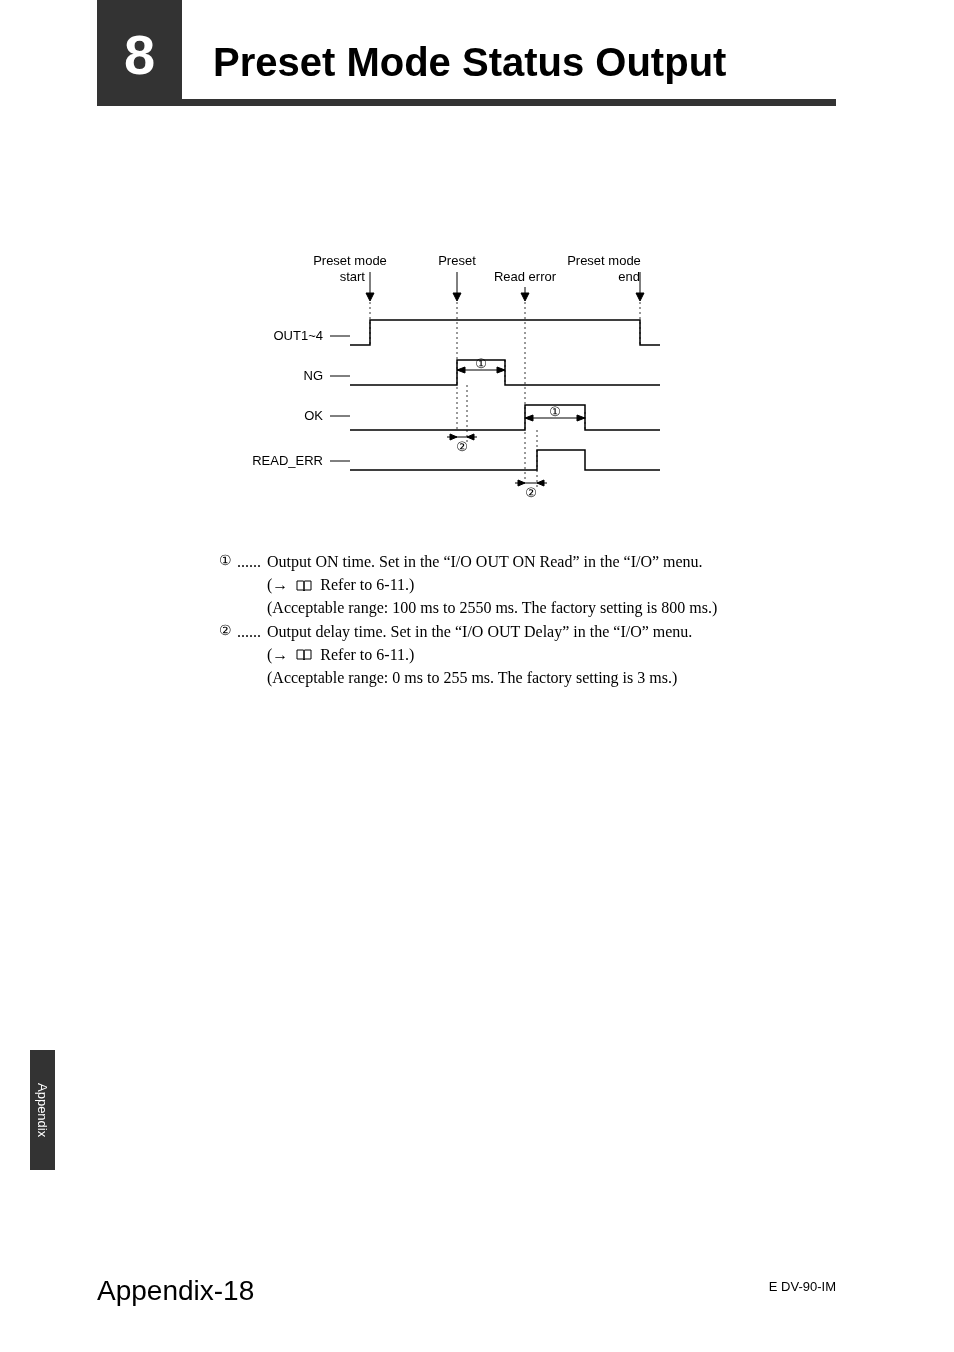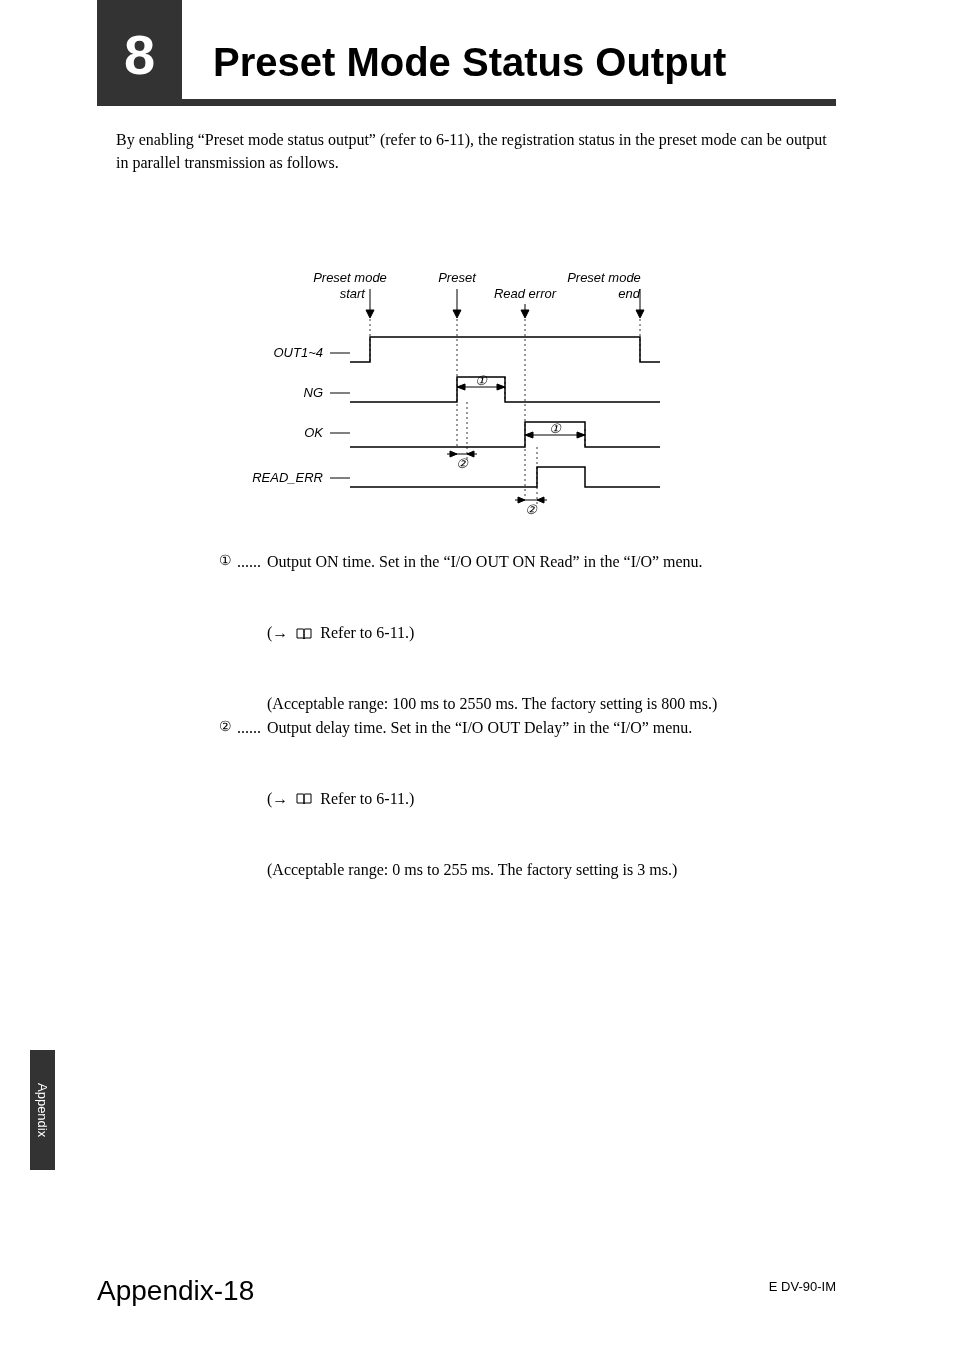--- a/index.html
+++ b/index.html
@@ -56,24 +56,23 @@
     position: absolute;
     left: 116px;
     top: 128px;
     width: 720px;
     font-size: 16px;
     line-height: 1.45;
   }
   .diagram {
     position: absolute;
     left: 235px;
-    top: 257px;
+    top: 240px;
     width: 480px;
     height: 263px;
-    font-style: italic;
   }
   .diagram text {
     font-family: Arial, Helvetica, sans-serif;
     font-size: 13px;
     fill: #000;
   }
   .notes {
     position: absolute;
     left: 219px;
     top: 550px;
@@ -90,21 +89,20 @@
     font-family: Arial, Helvetica, sans-serif;
     font-size: 14px;
   }
   .dots {
     width: 30px;
     flex: 0 0 30px;
   }
   .note-text { flex: 1; }
   .note-sub {
     padding-left: 48px;
-    margin-top: 48px;
   }
   .book-icon {
     display: inline-block;
     vertical-align: middle;
     margin: 0 4px 2px 4px;
   }
   .side-tab {
     position: absolute;
     left: 30px;
     top: 1050px;
@@ -137,21 +135,20 @@
 </style>
 </head>
 <body>
 
 <div class="page">
 
   <div class="section-tab">8</div>
   <div class="section-title">Preset Mode Status Output</div>
   <div class="section-underline"></div>
 
-  <div class="intro">By enabling “Preset mode status output” (refer to 6-11), the registration status in the preset mode can be output in parallel transmission as follows.</div>
 
   <div class="diagram">
     <svg viewBox="0 0 480 263" width="480" height="263">
 
       <text x="115" y="25" text-anchor="middle">Preset mode</text>
       <text x="130" y="41" text-anchor="end">start</text>
       <text x="222" y="25" text-anchor="middle">Preset</text>
       <text x="290" y="41" text-anchor="middle">Read error</text>
       <text x="369" y="25" text-anchor="middle">Preset mode</text>
       <text x="405" y="41" text-anchor="end">end</text>

